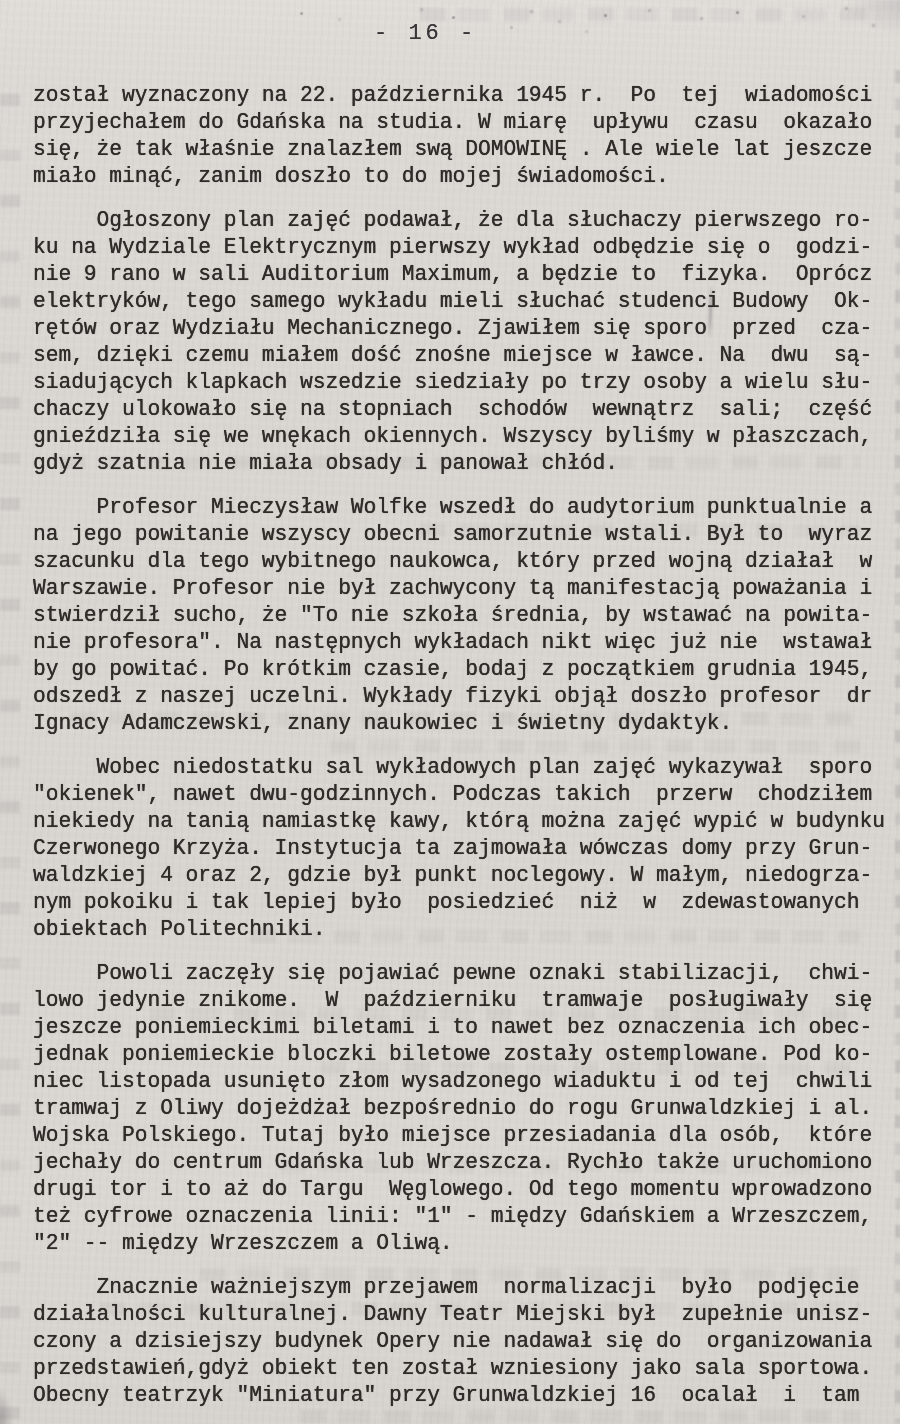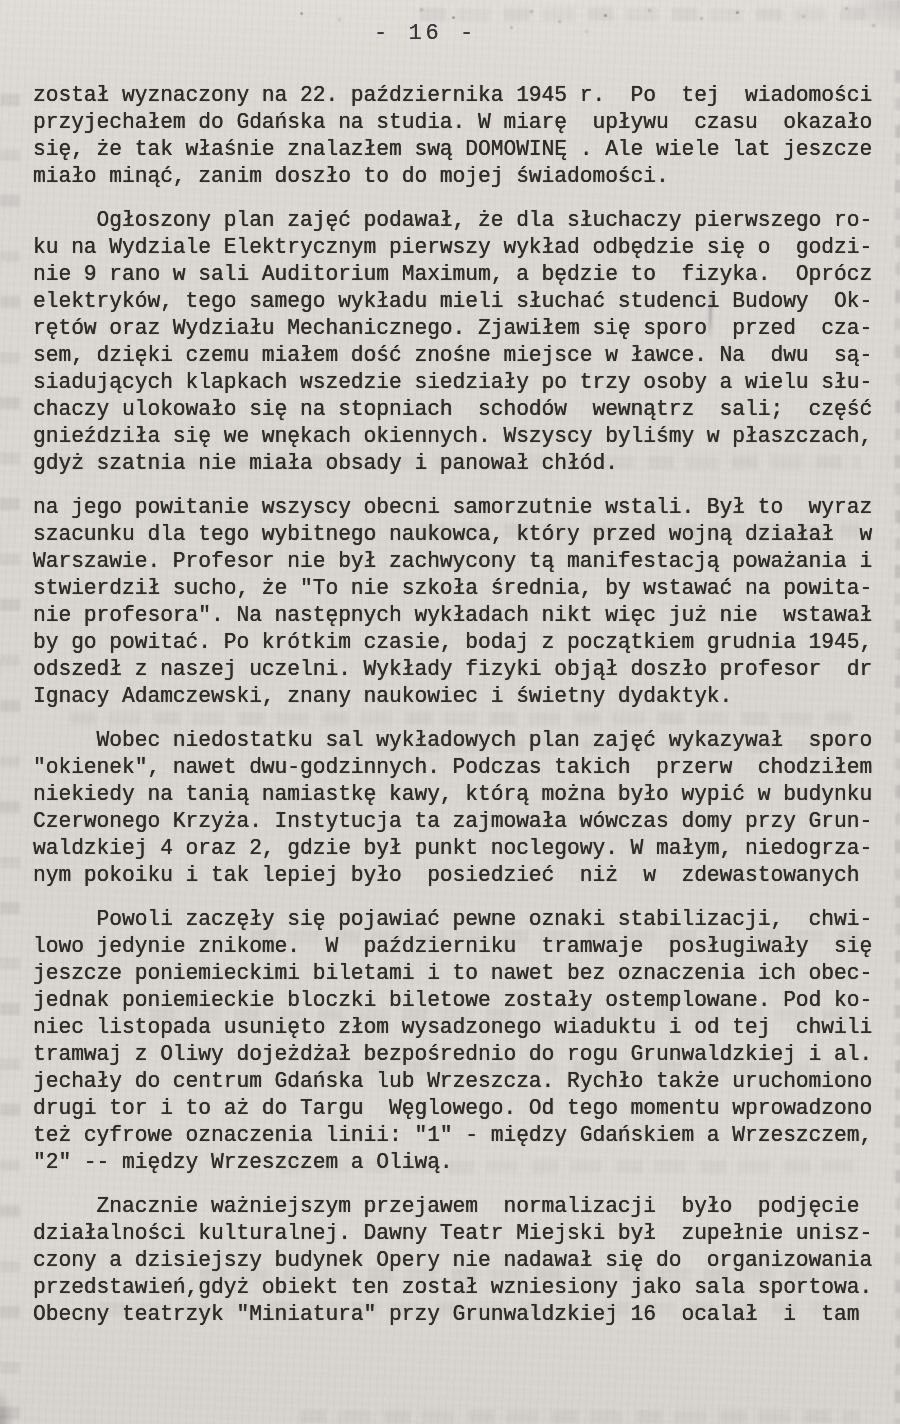--- a/index.html
+++ b/index.html
@@ -161,44 +161,47 @@
         <div class="line">nie 9 rano w sali Auditorium Maximum, a będzie to  fizyka.  Oprócz</div>
         <div class="line">elektryków, tego samego wykładu mieli słuchać studenci Budowy  Ok-</div>
         <div class="line">rętów oraz Wydziału Mechanicznego. Zjawiłem się sporo  przed  cza-</div>
         <div class="line">sem, dzięki czemu miałem dość znośne miejsce w ławce. Na  dwu  są-</div>
         <div class="line">siadujących klapkach wszedzie siedziały po trzy osoby a wielu słu-</div>
         <div class="line">chaczy ulokowało się na stopniach  schodów  wewnątrz  sali;  część</div>
         <div class="line">gnieździła się we wnękach okiennych. Wszyscy byliśmy w płaszczach,</div>
         <div class="line">gdyż szatnia nie miała obsady i panował chłód.</div>
       </div>
     <div class="para">
+        <div class="line">     Profesor Mieczysław Wolfke wszedł do audytorium punktualnie a</div>
         <div class="line">na jego powitanie wszyscy obecni samorzutnie wstali. Był to  wyraz</div>
         <div class="line">szacunku dla tego wybitnego naukowca, który przed wojną działał  w</div>
         <div class="line">Warszawie. Profesor nie był zachwycony tą manifestacją poważania i</div>
         <div class="line">stwierdził sucho, że "To nie szkoła średnia, by wstawać na powita-</div>
         <div class="line">nie profesora". Na następnych wykładach nikt więc już nie  wstawał</div>
         <div class="line">by go powitać. Po krótkim czasie, bodaj z początkiem grudnia 1945,</div>
         <div class="line">odszedł z naszej uczelni. Wykłady fizyki objął doszło profesor  dr</div>
         <div class="line">Ignacy Adamczewski, znany naukowiec i świetny dydaktyk.</div>
       </div>
     <div class="para">
         <div class="line">     Wobec niedostatku sal wykładowych plan zajęć wykazywał  sporo</div>
         <div class="line">"okienek", nawet dwu-godzinnych. Podczas takich  przerw  chodziłem</div>
-        <div class="line">niekiedy na tanią namiastkę kawy, którą można było wypić w budynku</div>
+        <div class="line">niekiedy na tanią namiastkę kawy, którą można zajęć wypić w budynku</div>
         <div class="line">Czerwonego Krzyża. Instytucja ta zajmowała wówczas domy przy Grun-</div>
         <div class="line">waldzkiej 4 oraz 2, gdzie był punkt noclegowy. W małym, niedogrza-</div>
         <div class="line">nym pokoiku i tak lepiej było  posiedzieć  niż  w  zdewastowanych</div>
+        <div class="line">obiektach Politechniki.</div>
       </div>
     <div class="para">
         <div class="line">     Powoli zaczęły się pojawiać pewne oznaki stabilizacji,  chwi-</div>
         <div class="line">lowo jedynie znikome.  W  październiku  tramwaje  posługiwały  się</div>
         <div class="line">jeszcze poniemieckimi biletami i to nawet bez oznaczenia ich obec-</div>
         <div class="line">jednak poniemieckie bloczki biletowe zostały ostemplowane. Pod ko-</div>
         <div class="line">niec listopada usunięto złom wysadzonego wiaduktu i od tej  chwili</div>
         <div class="line">tramwaj z Oliwy dojeżdżał bezpośrednio do rogu Grunwaldzkiej i al.</div>
+        <div class="line">Wojska Polskiego. Tutaj było miejsce przesiadania dla osób,  które</div>
         <div class="line">jechały do centrum Gdańska lub Wrzeszcza. Rychło także uruchomiono</div>
         <div class="line">drugi tor i to aż do Targu  Węglowego. Od tego momentu wprowadzono</div>
         <div class="line">też cyfrowe oznaczenia linii: "1" - między Gdańskiem a Wrzeszczem,</div>
         <div class="line">"2" -- między Wrzeszczem a Oliwą.</div>
       </div>
     <div class="para">
         <div class="line">     Znacznie ważniejszym przejawem  normalizacji  było  podjęcie</div>
         <div class="line">działalności kulturalnej. Dawny Teatr Miejski był  zupełnie unisz-</div>
         <div class="line">czony a dzisiejszy budynek Opery nie nadawał się do  organizowania</div>
         <div class="line">przedstawień,gdyż obiekt ten został wzniesiony jako sala sportowa.</div>

